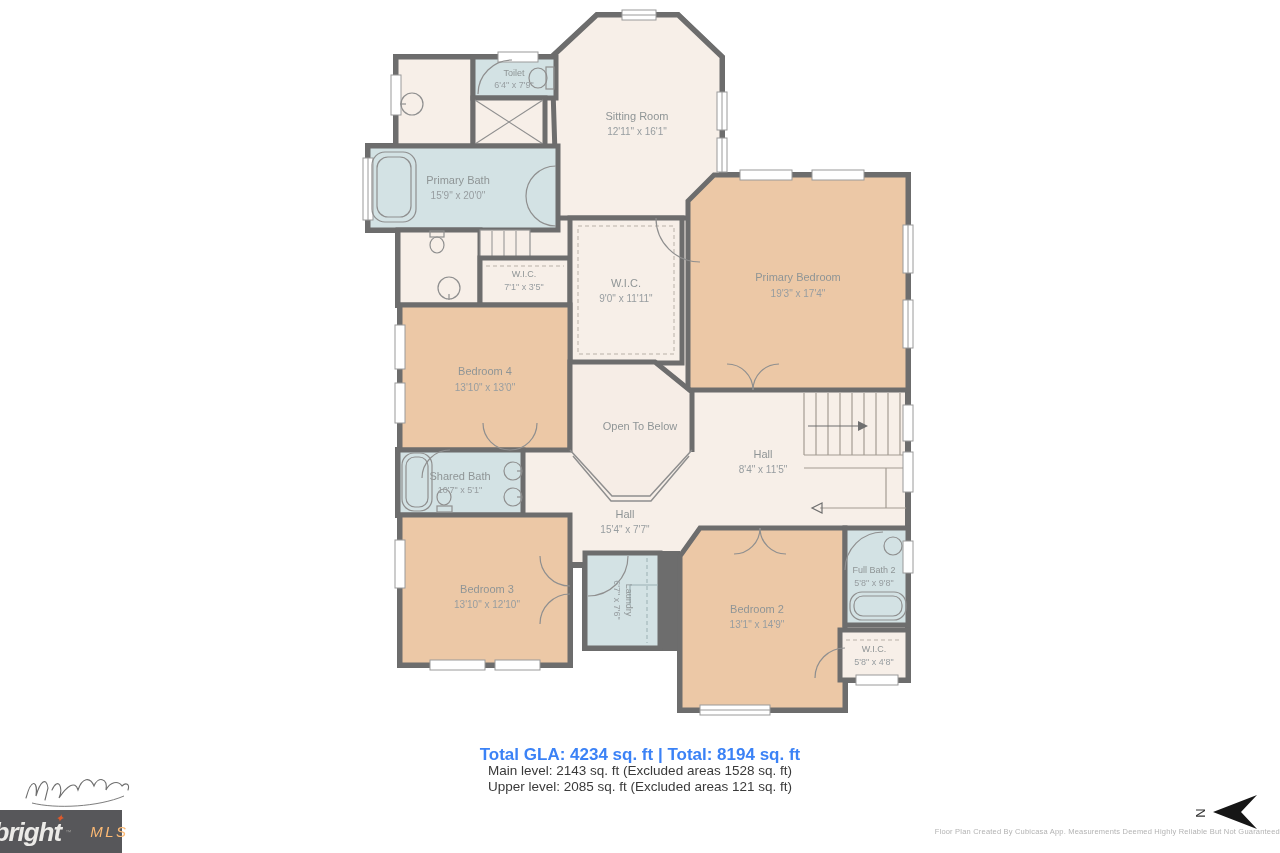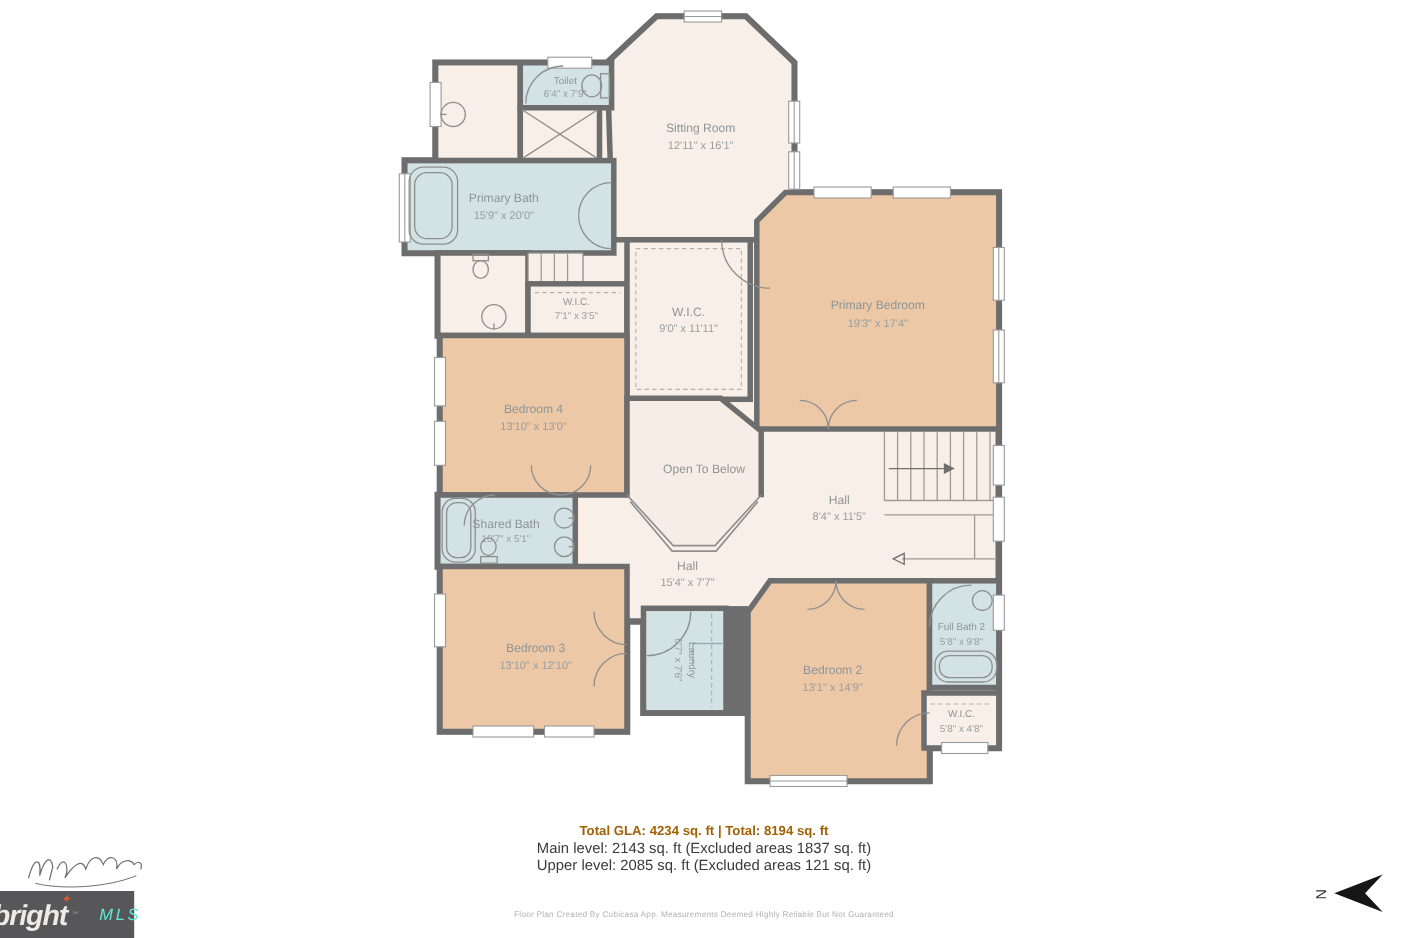--- a/index.html
+++ b/index.html
@@ -4,30 +4,30 @@
 <style>
   html,body{margin:0;padding:0;background:#fff;}
   .canvas{position:relative;width:1280px;height:853px;background:#ffffff;overflow:hidden;
           font-family:"Liberation Sans",sans-serif;}
   svg text{font-family:"Liberation Sans",sans-serif;}
   .lbl{fill:#8f9596;font-size:11px;text-anchor:middle;}
   .dim{fill:#979da0;font-size:10px;text-anchor:middle;}
   .sm{font-size:9px;}
   .summary{position:absolute;top:747px;left:0;right:0;text-align:center;color:#3a3a3a;
            font-size:13.5px;line-height:16px;}
-  .summary .bold{font-weight:bold;font-size:12px;color:#a16207;}
-  .disclaimer{position:absolute;top:827px;left:0;right:0;text-align:center;
+  .summary .bold{font-weight:bold;font-size:17px;color:#3b82f6;}
+  .disclaimer{position:absolute;top:827px;left:0;right:0;text-align:right;
               font-size:7.5px;color:#b3b3b3;letter-spacing:.2px;}
   .logo{position:absolute;left:0;top:810px;width:122px;height:43px;background:#57575a;
         display:flex;align-items:center;justify-content:center;font-style:italic;}
   .logo-bright{position:relative;color:#ecebe8;font-weight:bold;font-size:26px;
                letter-spacing:-1px;line-height:1;}
   .logo-star{position:absolute;right:-2px;top:-6px;color:#de5a2c;font-size:11px;font-weight:normal;}
   .logo-tm{color:#9c9b98;font-size:6px;vertical-align:top;margin:0 1px 0 4px;}
-  .logo-mls{color:#5eead4;font-size:15px;letter-spacing:2.5px;margin-left:18px;}
+  .logo-mls{color:#fdba74;font-size:15px;letter-spacing:2.5px;margin-left:18px;}
   .signature{position:absolute;left:18px;top:768px;}
 </style>
 </head>
 <body>
 
 <div class="canvas">
 
   <svg width="1280" height="853" viewBox="0 0 1280 853">
 
     <polygon points="597,15 678,15 722,57 722,175 908,175 908,680 845,680 845,710 680,710 680,648 585,648 585,565 570,565 570,665 400,665 400,515 398,515 398,450 400,450 400,305 398,305 398,230 368,230 368,146 396,146 396,57 552,57" fill="#f7efe8" stroke="#6d6d6d" stroke-width="6" stroke-linejoin="miter"></polygon>
@@ -255,21 +255,21 @@
 
     <g>
       <polygon points="1257,795 1213,812 1257,829 1241,812" fill="#161616"></polygon>
       <text x="1201" y="817" font-size="13" fill="#333" text-anchor="middle" transform="rotate(-90 1201 813)">N</text>
     </g>
   </svg>
 
   
   <div class="summary">
     <div class="bold">Total GLA: 4234 sq. ft | Total: 8194 sq. ft</div>
-    <div>Main level: 2143 sq. ft (Excluded areas 1837 sq. ft)</div>
+    <div>Main level: 2143 sq. ft (Excluded areas 1528 sq. ft)</div>
     <div>Upper level: 2085 sq. ft (Excluded areas 121 sq. ft)</div>
   </div>
   <div class="disclaimer">Floor Plan Created By Cubicasa App. Measurements Deemed Highly Reliable But Not Guaranteed</div>
 
   
   <svg class="signature" width="120" height="42" viewBox="0 0 120 42">
     <path d="M8,30 C14,8 20,14 18,28 C22,14 28,8 30,20 L27,32 M34,22 C40,8 46,20 41,30
              C49,18 57,12 60,22 C64,10 72,8 76,18 C80,8 90,10 88,22 C92,14 100,12 104,18
              C108,14 112,16 110,22" fill="none" stroke="#6e6e6e" stroke-width="1.1" stroke-linecap="round"></path>
     <path d="M14,35 C38,41 80,39 106,28" fill="none" stroke="#6e6e6e" stroke-width="0.9"></path>

